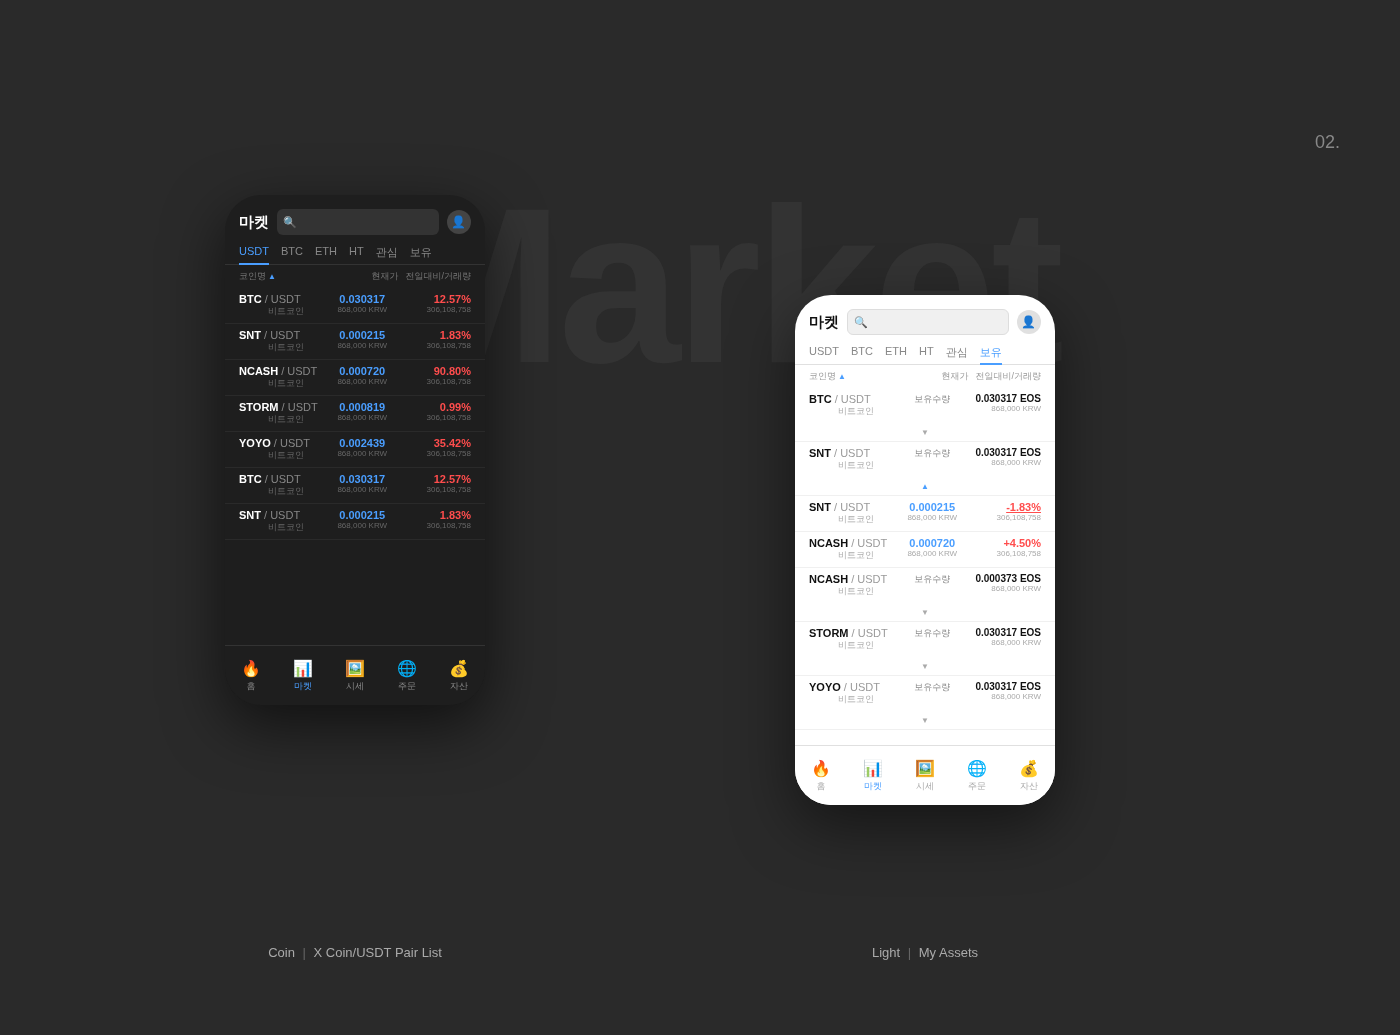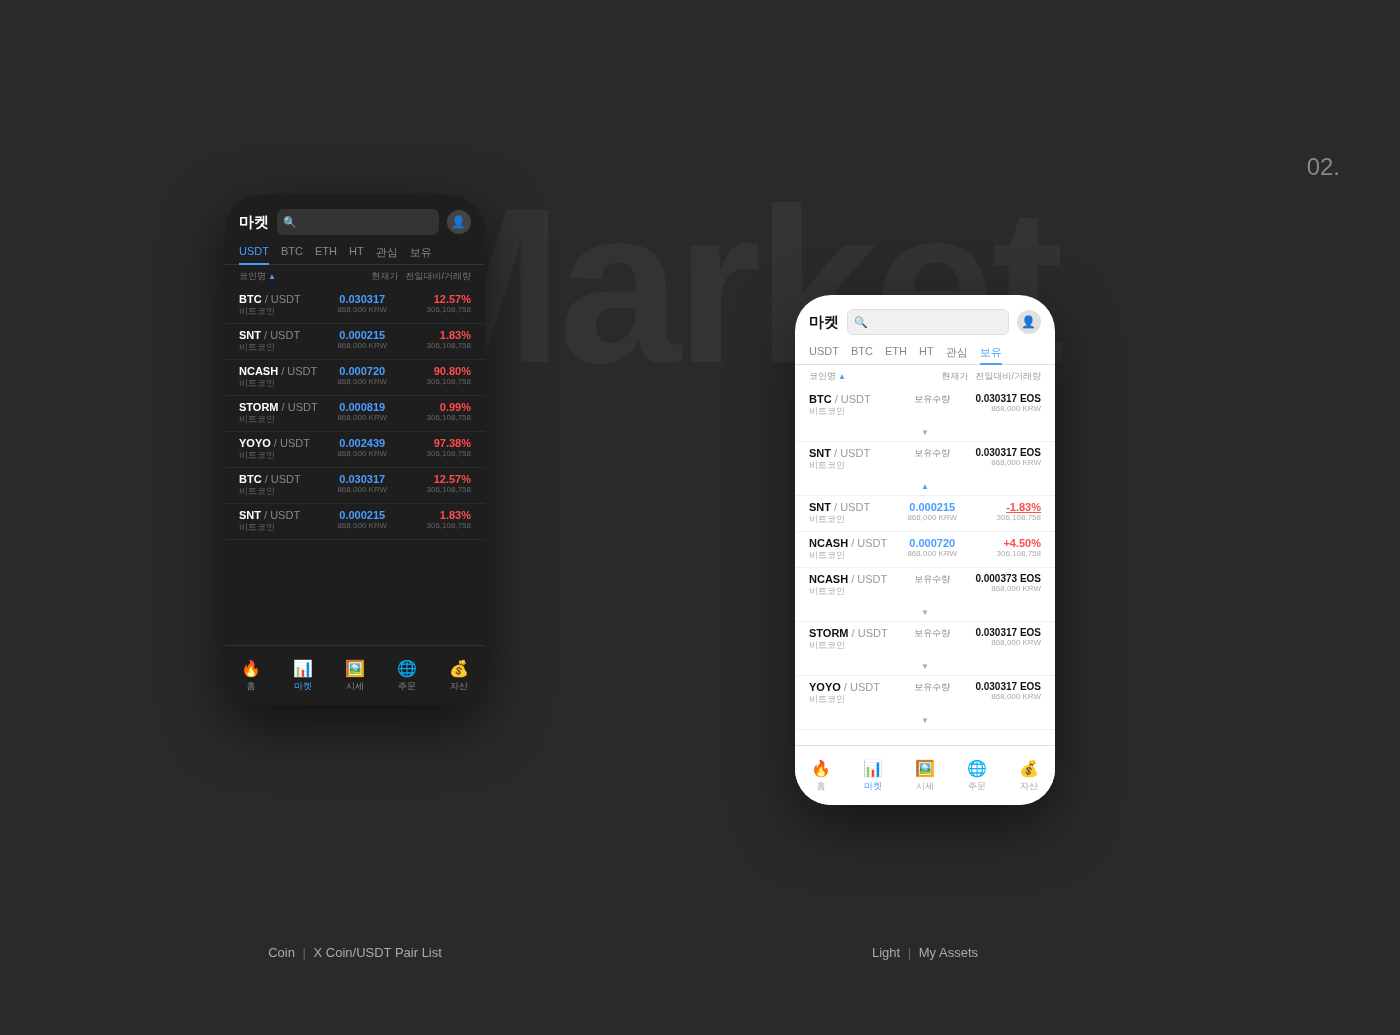--- a/index.html
+++ b/index.html
@@ -8,24 +8,24 @@
       width: 1400px;
       height: 1035px;
       overflow: hidden;
       font-family: -apple-system, BlinkMacSystemFont, 'Segoe UI', sans-serif;
       position: relative;
     }
 
     
     .page-number {
       position: absolute;
-      top: 153px;
+      top: 132px;
       right: 60px;
       color: #888;
-      font-size: 24px;
+      font-size: 18px;
       font-weight: 300;
     }
 
     
     .bg-title {
       position: absolute;
       top: 160px;
       left: 380px;
       font-size: 220px;
       font-weight: 900;
@@ -192,20 +192,21 @@
     .coin-symbol span {
       font-size: 11px;
       font-weight: 400;
       text-align: center;
     }
     .dark-phone .coin-symbol span { color: #888; }
     .light-phone .coin-symbol span { color: #999; }
 
     .coin-name-sub {
       font-size: 9px;
+      margin-left: 29px;
     }
     .dark-phone .coin-name-sub { color: #666; }
     .light-phone .coin-name-sub { color: #aaa; }
 
     .coin-price-col { flex: 1; text-align: center; }
     .coin-price {
       font-size: 11px;
       font-weight: 600;
       color: #4a9eff;
     }
@@ -405,21 +406,21 @@
     <div class="coin-row">
       <div class="coin-info">
         <div class="coin-symbol">YOYO <span>/ USDT</span></div>
         <div class="coin-name-sub">비트코인</div>
       </div>
       <div class="coin-price-col">
         <div class="coin-price">0.002439</div>
         <div class="coin-krw">868,000 KRW</div>
       </div>
       <div class="coin-change-col">
-        <div class="coin-change positive">97.38%</div>
+        <div class="coin-change positive">35.42%</div>
         <div class="coin-vol">306,108,758</div>
       </div>
     </div>
 
     <div class="coin-row">
       <div class="coin-info">
         <div class="coin-symbol">BTC <span>/ USDT</span></div>
         <div class="coin-name-sub">비트코인</div>
       </div>
       <div class="coin-price-col">

